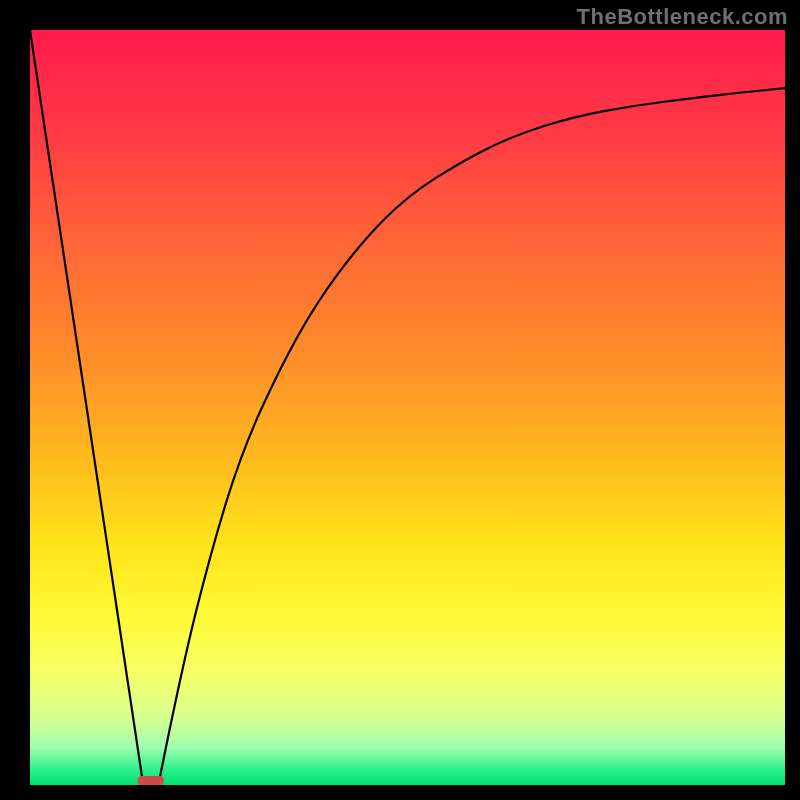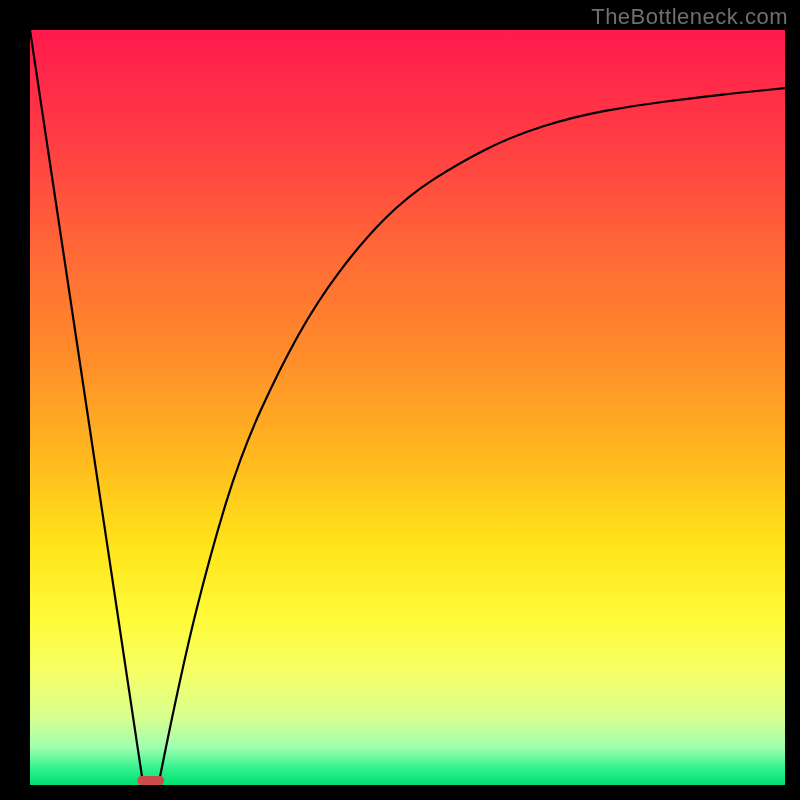--- a/index.html
+++ b/index.html
@@ -48,21 +48,21 @@
       #2cf08b 98%,
       #00e070 100%
     );
   }
   .watermark {
     position: absolute;
     top: 4px;
     right: 12px;
     color: #6f6f6f;
     font-size: 22px;
-    font-weight: 400;
+    font-weight: 700;
     letter-spacing: 0.5px;
     user-select: none;
   }
   svg.curves {
     position: absolute;
     left: 0;
     top: 0;
     width: 100%;
     height: 100%;
   }

